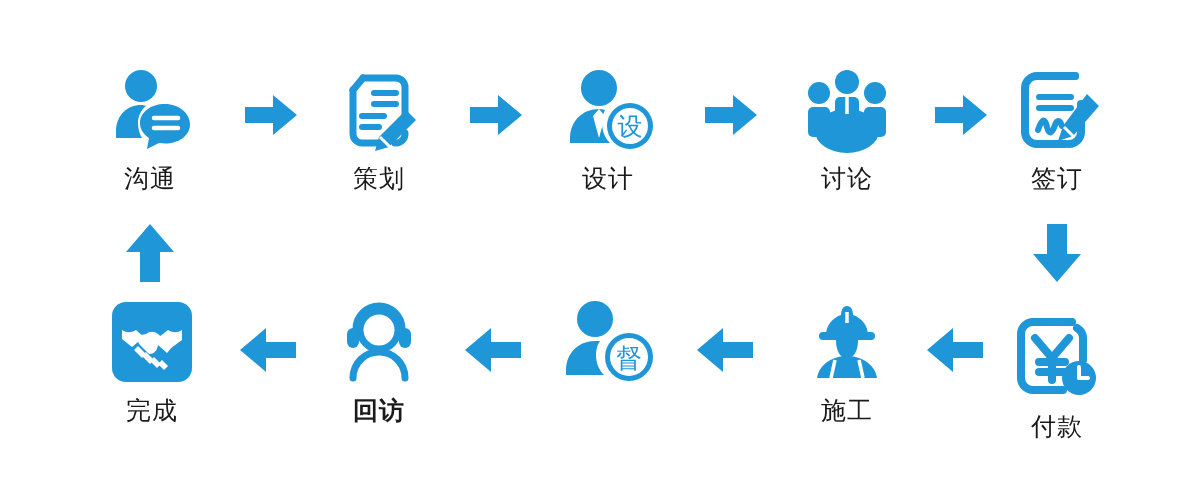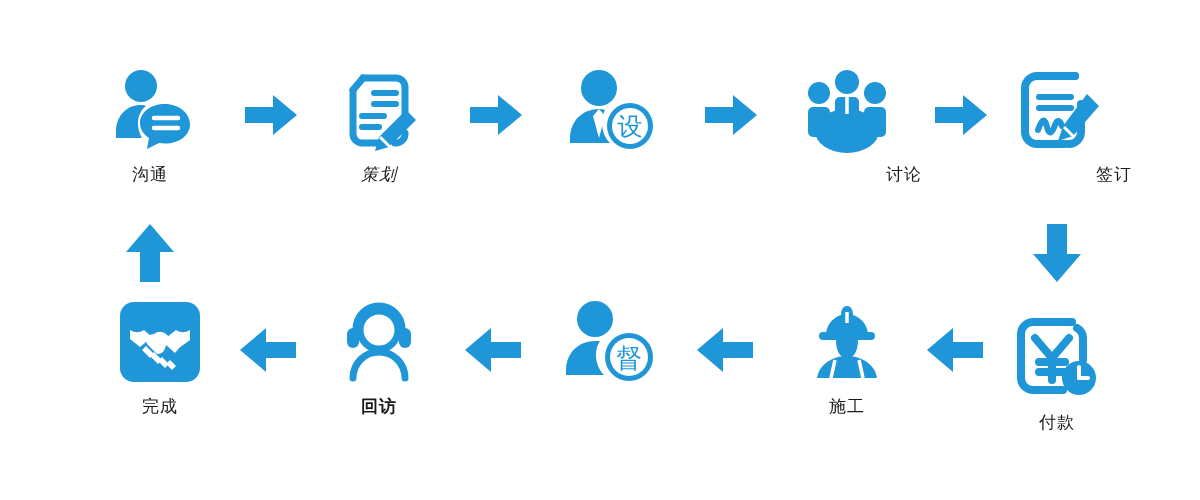--- a/index.html
+++ b/index.html
@@ -10,21 +10,21 @@
   }
   .canvas{position:relative;width:1200px;height:500px;}
 
   
   .step{position:absolute;width:150px;text-align:center;}
   .step .icon-wrap{
     height:100px;display:flex;align-items:center;justify-content:center;
   }
   .step .icon-wrap svg{display:block;}
   .step .label{
-    margin-top:6px;font-size:17px;line-height:1;color:#1a1a1a;
+    margin-top:6px;font-size:25px;line-height:1;color:#1a1a1a;
     letter-spacing:1px;white-space:nowrap;
   }
 
   
   .arrow{position:absolute;}
   .arrow svg{display:block;}
 </style>
 </head>
 <body>
 
@@ -40,21 +40,21 @@
         </g>
         <g stroke="#ffffff" stroke-width="4.5" stroke-linecap="round">
           <line x1="50" y1="54" x2="74" y2="54"></line>
           <line x1="50" y1="64" x2="74" y2="64"></line>
         </g>
       </svg>
     </div>
     <div class="label">沟通</div>
   </div>
 
-  <div class="step" id="step-t1" style="left: 304px; top: 60px; font-style: italic;">
+  <div class="step" id="step-t1" style="left: 304px; top: 60px;">
     <div class="icon-wrap">
       <svg width="92" height="92" viewBox="0 0 92 92" aria-hidden="true">
         <g fill="none" stroke="#1E96D8" stroke-width="7" stroke-linecap="round" stroke-linejoin="round">
           <path d="M30 14h33a9 9 0 0 1 9 9v34"></path>
           <path d="M20 26v44a9 9 0 0 0 9 9h20"></path>
           <path d="M62 79h1a9 9 0 0 0 9-9v-1"></path>
           <path d="M30 14 20 26"></path>
         </g>
         <g stroke="#1E96D8" stroke-width="6" stroke-linecap="round">
           <line x1="41" y1="29" x2="63" y2="29"></line>
@@ -77,61 +77,62 @@
         <g fill="#1E96D8">
           <circle cx="40" cy="24" r="18"></circle>
           <path d="M40 45c-16 0-28 11-29 28v6h40c-5-5-8-12-8-20 0-5 1-9 3-13-2-.7-4-1-6-1z"></path>
         </g>
         <path d="M40 45 34 52l6 22 6-22z" fill="#ffffff"></path>
         <circle cx="71" cy="62" r="23" fill="#1E96D8"></circle>
         <circle cx="71" cy="62" r="18" fill="#ffffff"></circle>
         <text x="71" y="71" text-anchor="middle" font-size="25" font-family="'Liberation Sans','DejaVu Sans',sans-serif" fill="#1E96D8">设</text>
       </svg>
     </div>
-  </div>
-
-  <div class="step" id="step-t3" style="left: 772px; top: 60px; text-align: right;">
+    <div class="label">设计</div>
+  </div>
+
+  <div class="step" id="step-t3" style="left: 772px; top: 60px;">
     <div class="icon-wrap">
       <svg width="98" height="92" viewBox="0 0 98 92" aria-hidden="true">
         <g fill="#1E96D8">
           <circle cx="49" cy="18" r="12"></circle>
           <rect x="37" y="33" width="24" height="30" rx="5"></rect>
           <circle cx="21" cy="29" r="11"></circle>
           <rect x="10" y="43" width="22" height="30" rx="5"></rect>
           <circle cx="77" cy="29" r="11"></circle>
           <rect x="66" y="43" width="22" height="30" rx="5"></rect>
           <ellipse cx="49" cy="67" rx="32" ry="22"></ellipse>
         </g>
         <line x1="49" y1="33" x2="49" y2="50" stroke="#ffffff" stroke-width="3.5"></line>
       </svg>
     </div>
     <div class="label">讨论</div>
   </div>
 
-  <div class="step" id="step-t4" style="left: 982px; top: 60px; text-align: right;">
+  <div class="step" id="step-t4" style="left: 982px; top: 60px;">
     <div class="icon-wrap">
       <svg width="92" height="92" viewBox="0 0 92 92" aria-hidden="true">
         <g fill="none" stroke="#1E96D8" stroke-width="8" stroke-linecap="round" stroke-linejoin="round">
           <path d="M64 12H26a12 12 0 0 0-12 12v44a12 12 0 0 0 12 12h28"></path>
           <path d="M70 40v28a12 12 0 0 1-12 12"></path>
           <path d="M64 12h-2"></path>
         </g>
         <g stroke="#1E96D8" stroke-width="6" stroke-linecap="round">
           <line x1="28" y1="33" x2="60" y2="33"></line>
           <line x1="28" y1="44" x2="60" y2="44"></line>
         </g>
         <path d="M27 66c4-12 7-12 9-3 2 8 5 7 8-2 2-6 5-5 7 1" fill="none" stroke="#1E96D8" stroke-width="6" stroke-linecap="round" stroke-linejoin="round"></path>
         <path d="M76 30 88 42 62 72l-15 5 5-15z" fill="#1E96D8"></path>
         <line x1="53" y1="63" x2="63" y2="73" stroke="#ffffff" stroke-width="3"></line>
       </svg>
     </div>
     <div class="label">签订</div>
   </div>
 
-  <div class="step" id="step-b0" style="left: 85px; top: 292px; text-align: center;">
+  <div class="step" id="step-b0" style="left: 77px; top: 292px; text-align: center;">
     <div class="icon-wrap">
       <svg width="88" height="88" viewBox="0 0 88 88" aria-hidden="true">
         <rect x="4" y="4" width="80" height="80" rx="14" fill="#1E96D8"></rect>
         <g fill="#ffffff">
           <path d="M14 32c5 3 9 3 14 0l8 7-12 10-10-8z"></path>
           <path d="M74 32c-5 3-9 3-14 0l-9 7 12 11 11-8z"></path>
           <path d="M38 36c4-3 8-3 12 0l14 13-5 6-9-8c-1 6-4 9-9 9l-9-9c-3-3-2-8 1-10z"></path>
           <path d="M26 52l4-4 8 8-4 4z"></path>
           <path d="M34 58l4-4 8 8-4 4z"></path>
           <path d="M42 63l4-4 7 7-4 4z"></path>

